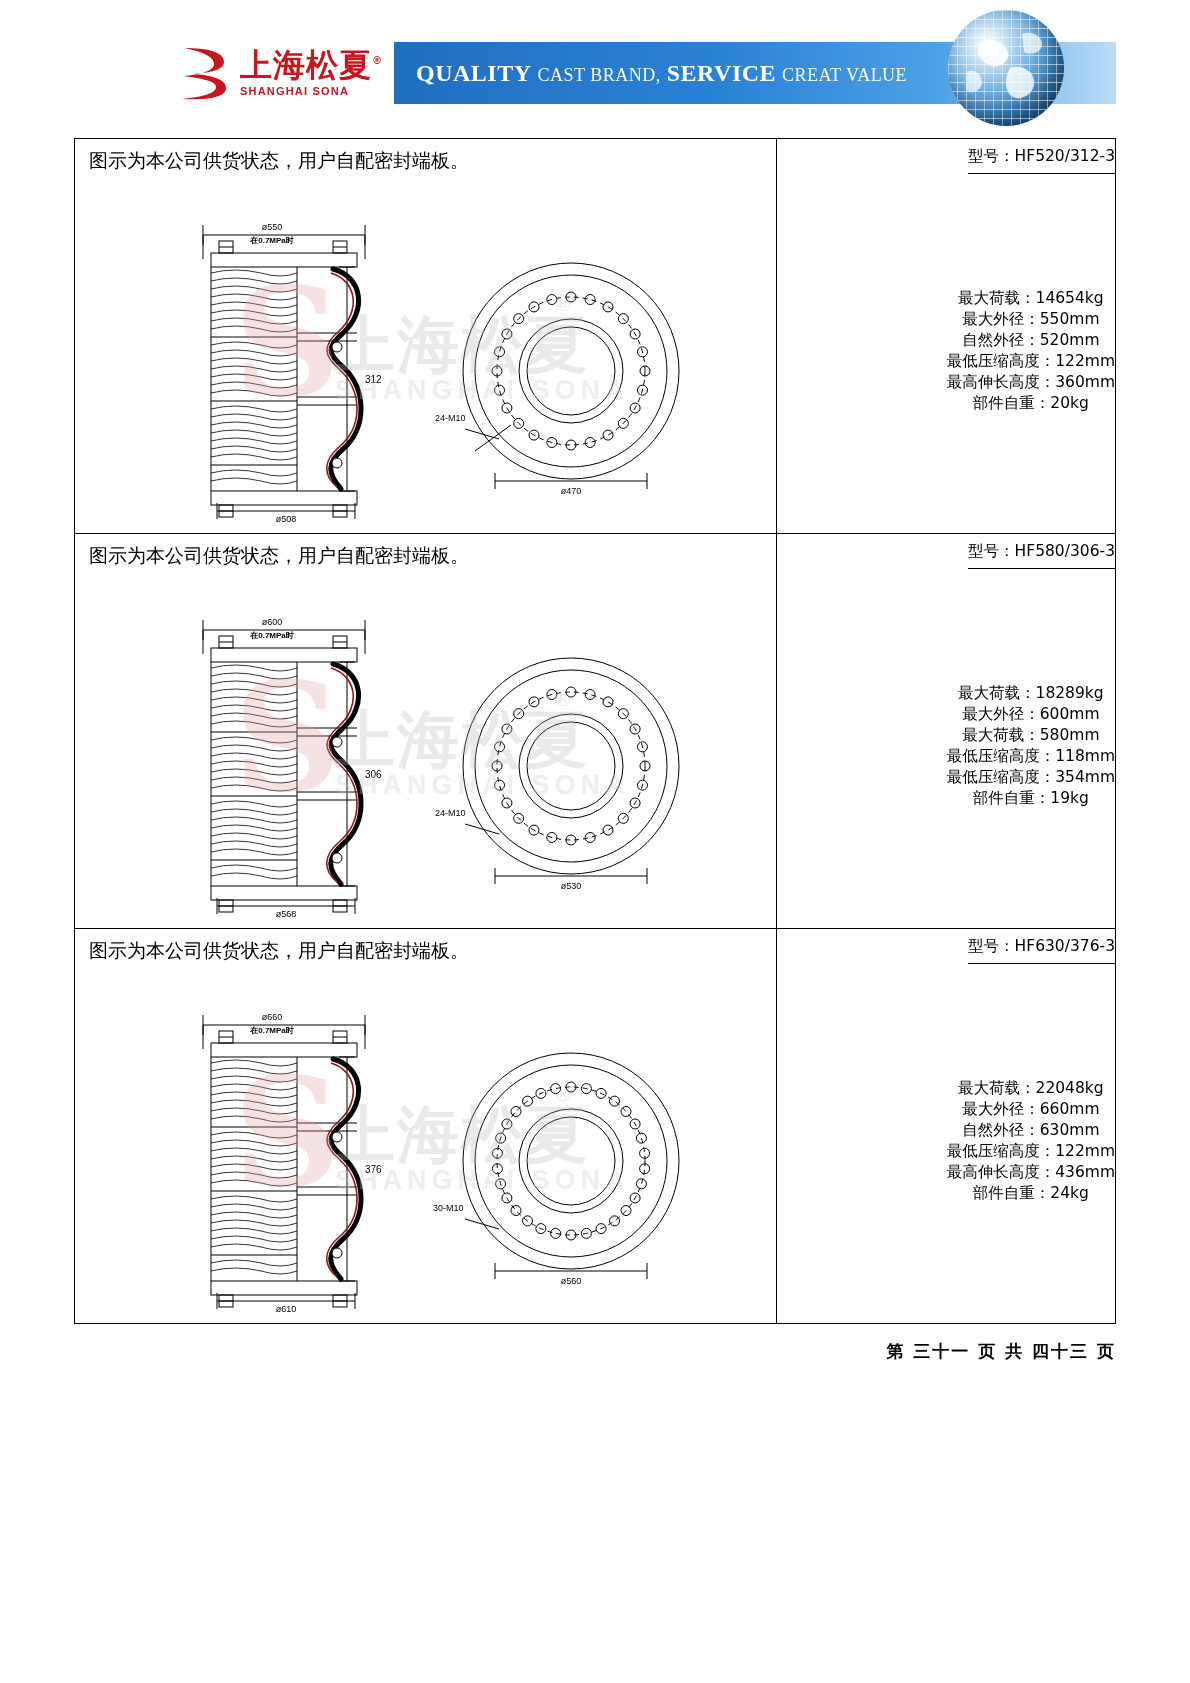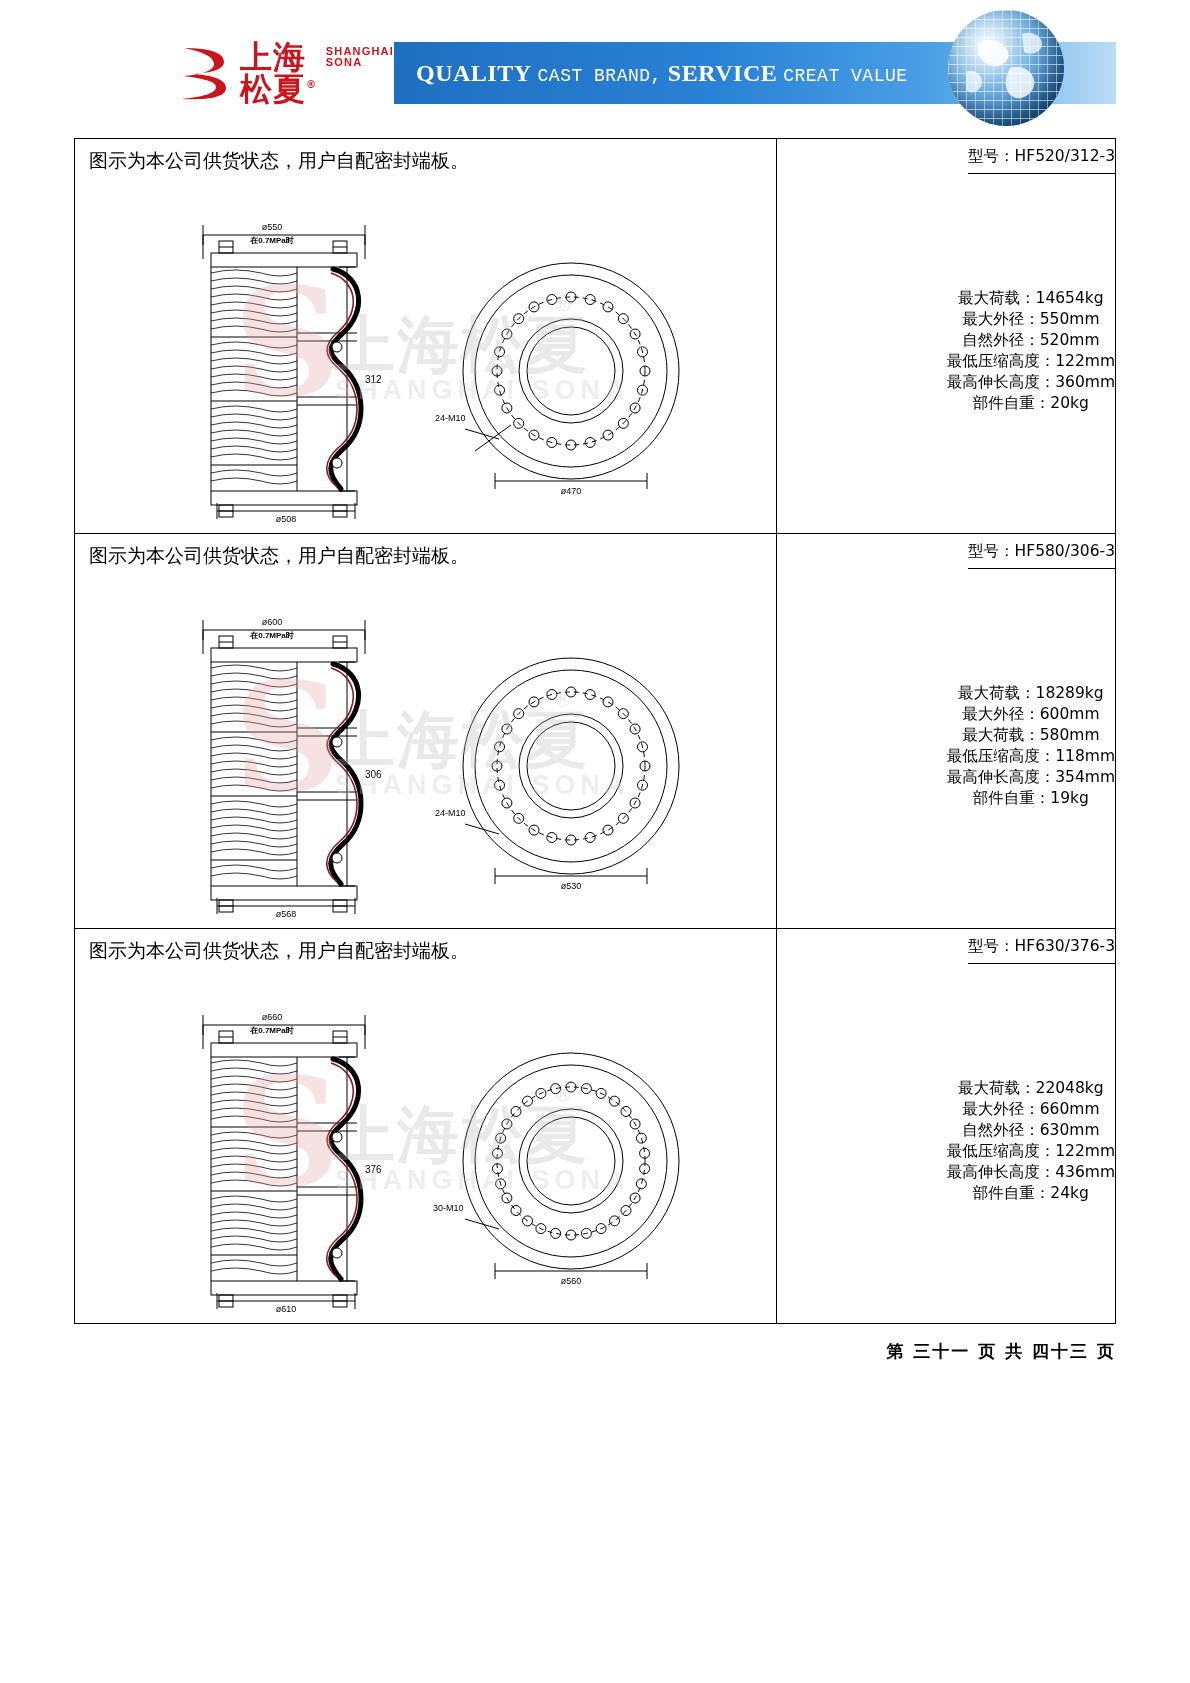--- a/index.html
+++ b/index.html
@@ -40,21 +40,21 @@
   }
   .logo-mark {
     width: 58px;
     height: 62px;
     position: relative;
     flex: none;
   }
   .logo-mark svg { display:block; }
   .logo-text {
     display: flex;
-    flex-direction: row;
+    flex-direction: column;
     line-height: 1;
   }
   .logo-cn {
     font-family: "DejaVu Sans", sans-serif;
     font-size: 32px;
     font-weight: bold;
     color: #c8161e;
     letter-spacing: 1px;
     position: relative;
   }
@@ -81,21 +81,21 @@
   }
   .banner-text {
     color: #ffffff;
     font-family: "Liberation Serif", serif;
     font-size: 22px;
     letter-spacing: 0.5px;
     padding-left: 22px;
     white-space: nowrap;
   }
   .banner-text .big { font-size: 24px; font-weight: bold; }
-  .banner-text .small { font-size: 18px; font-family: Liberation Mono, monospace; }
+  .banner-text .small { font-size: 18px; }
   .globe {
     position: absolute;
     right: 52px;
     top: -32px;
     width: 116px;
     height: 116px;
     border-radius: 50%;
     background:
       radial-gradient(circle at 34% 30%, #ffffff 0%, #cfe6f7 14%, #6fb0e0 42%, #1a5f9e 78%, #0c3d6b 100%);
     box-shadow: inset -8px -10px 22px rgba(0,0,0,0.35);
@@ -562,21 +562,21 @@
       <div class="cell-right">
         <div class="model-head">
           <span>型号：</span>
             <span>HF580/306-3</span>
         </div>
         <div class="specs">
           <div class="spec-line">最大荷载：18289kg</div>
           <div class="spec-line">最大外径：600mm</div>
           <div class="spec-line">最大荷载：580mm</div>
           <div class="spec-line">最低压缩高度：118mm</div>
-          <div class="spec-line">最高伸长高度：354mm</div>
+          <div class="spec-line">最低压缩高度：354mm</div>
           <div class="spec-line">部件自重：19kg</div>
         </div>
       </div>
     </div>
 
     <div class="row">
       <div class="cell-left">
         <div class="note">图示为本公司供货状态，用户自配密封端板。</div>
         <div class="drawing">
           <div class="watermark">

